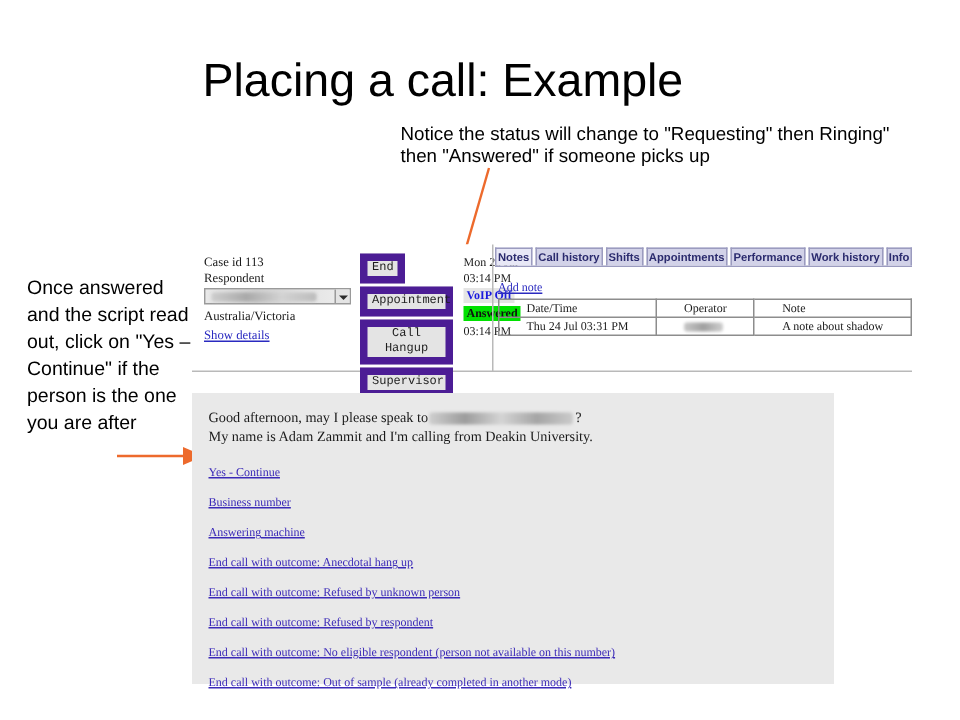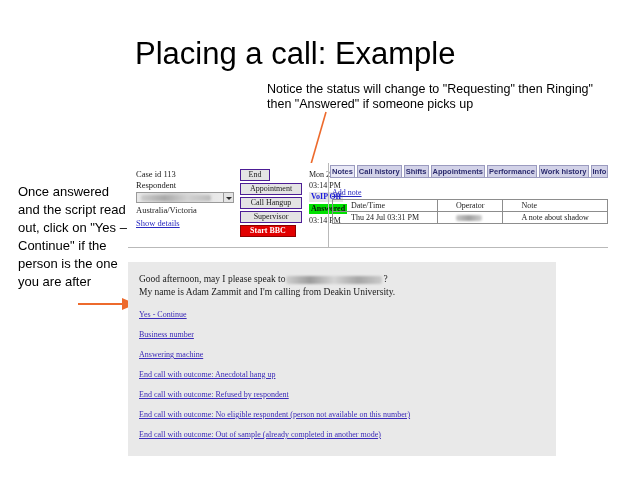--- a/index.html
+++ b/index.html
@@ -134,24 +134,24 @@
 
   .btn-col {
     position: absolute;
     left: 112px;
     top: 6px;
     width: 64px;
   }
   .app-btn {
     display: block;
     font-size: 8px;
-    font-family: Liberation Serif, serif;
+    font-family: Liberation Mono, monospace;
     color: #1d1d1d;
     background: #e4e4e4;
-    border: 1px solid #4c1d95;
+    border: 5px solid #4c1d95;
     padding: 0px 3px;
     margin-bottom: 2px;
     text-align: center;
     box-sizing: border-box;
     line-height: 10px;
     cursor: pointer;
   }
   .app-btn.narrow { width: 30px; }
   .app-btn.wide   { width: 62px; }
   .app-btn.danger {
@@ -383,18 +383,19 @@
     <div class="script-line">
       <span>Good afternoon, may I please speak to</span><span class="name-redact"></span><span>?</span>
     </div>
     <div class="script-line">My name is Adam Zammit and I'm calling from Deakin University.</div>
 
     <div class="action-list">
       <span class="action-link">Yes - Continue</span>
       <span class="action-link">Business number</span>
       <span class="action-link">Answering machine</span>
       <span class="action-link">End call with outcome: Anecdotal hang up</span>
+      <span class="action-link">End call with outcome: Refused by unknown person</span>
       <span class="action-link">End call with outcome: Refused by respondent</span>
       <span class="action-link">End call with outcome: No eligible respondent (person not available on this number)</span>
       <span class="action-link">End call with outcome: Out of sample (already completed in another mode)</span>
     </div>
   </div>
 </div>
 
 </body></html>

